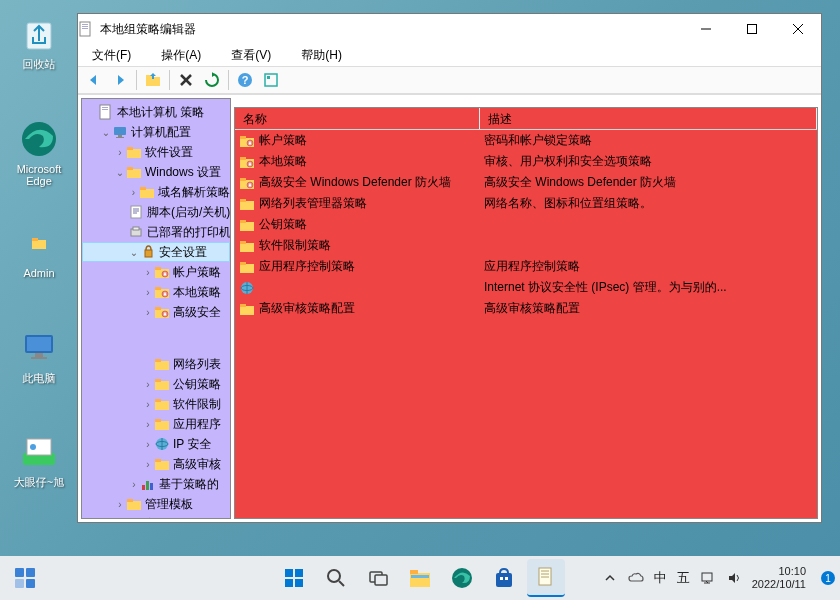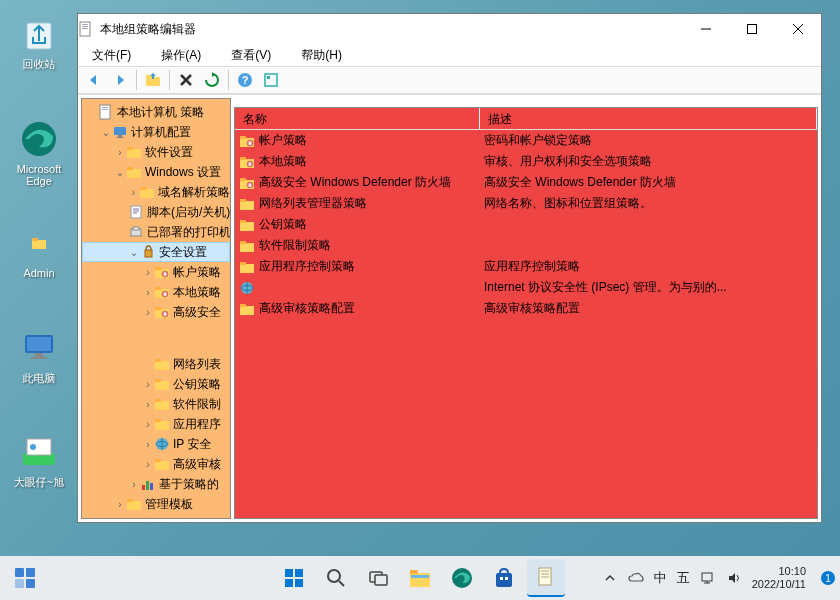--- a/index.html
+++ b/index.html
@@ -16,21 +16,21 @@
 .winbtn { width: 46px; height: 30px; display: flex; align-items: center; justify-content: center; font-size: 12px; }
 
 .menubar { height: 22px; display: flex; align-items: center; padding-left: 6px; font-size: 12px; gap: 14px; }
 .menubar span { padding: 2px 8px; }
 
 .toolbar { height: 28px; border-top: 1px solid #ddd; border-bottom: 1px solid #ddd; display: flex; align-items: center; padding-left: 4px; gap: 2px; background: #fafafa; }
 .tbtn { width: 24px; height: 24px; display: flex; align-items: center; justify-content: center; }
 .tsep { width: 1px; height: 20px; background: #ccc; margin: 0 2px; }
 
 .content { flex: 1; display: flex; border-top: 1px solid #ddd; min-height: 0; }
-.tree { width: 150px; border: 1px solid #888; margin: 3px; overflow: hidden; font-size: 12px; padding-top: 3px; background: #fdba74; }
+.tree { width: 150px; border: 1px solid #888; margin: 3px; overflow: hidden; font-size: 12px; padding-top: 3px; background: #c4b5fd; }
 .tree-row { display: flex; align-items: center; height: 20px; white-space: nowrap; }
 .tree-row .exp { width: 12px; text-align: center; font-size: 10px; color: #666; }
 .tree-row .tic { width: 16px; height: 16px; margin-right: 3px; flex-shrink: 0; }
 .tree-row.sel { background: #cce8ff; outline: 1px solid #99d1ff; outline-offset: -1px; }
 
 .list { flex: 1; border: 1px solid #888; margin: 12px 3px 3px 0; background: #ef4444; font-size: 12px; overflow: hidden; }
 .list-head { display: flex; height: 22px; border-bottom: 1px solid #ddd; }
 .list-head .col { padding: 3px 8px; border-right: 1px solid #eee; }
 .list-row { display: flex; height: 21px; align-items: center; }
 .list-row .c1 { width: 245px; display: flex; align-items: center; padding-left: 4px; }

